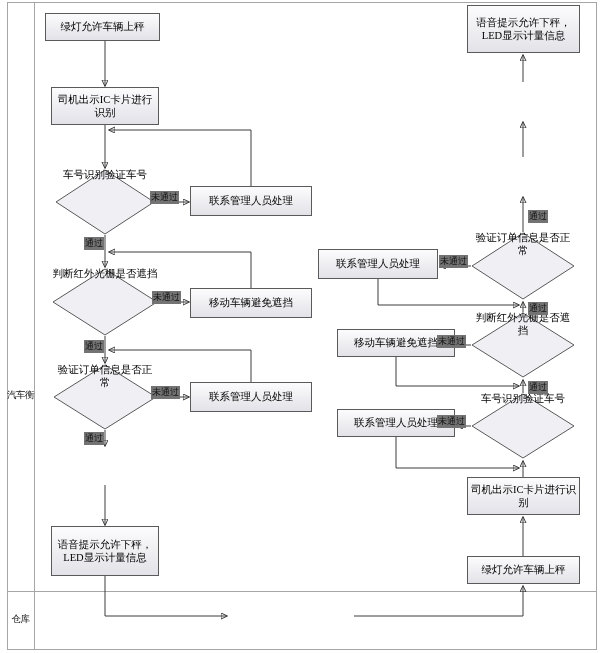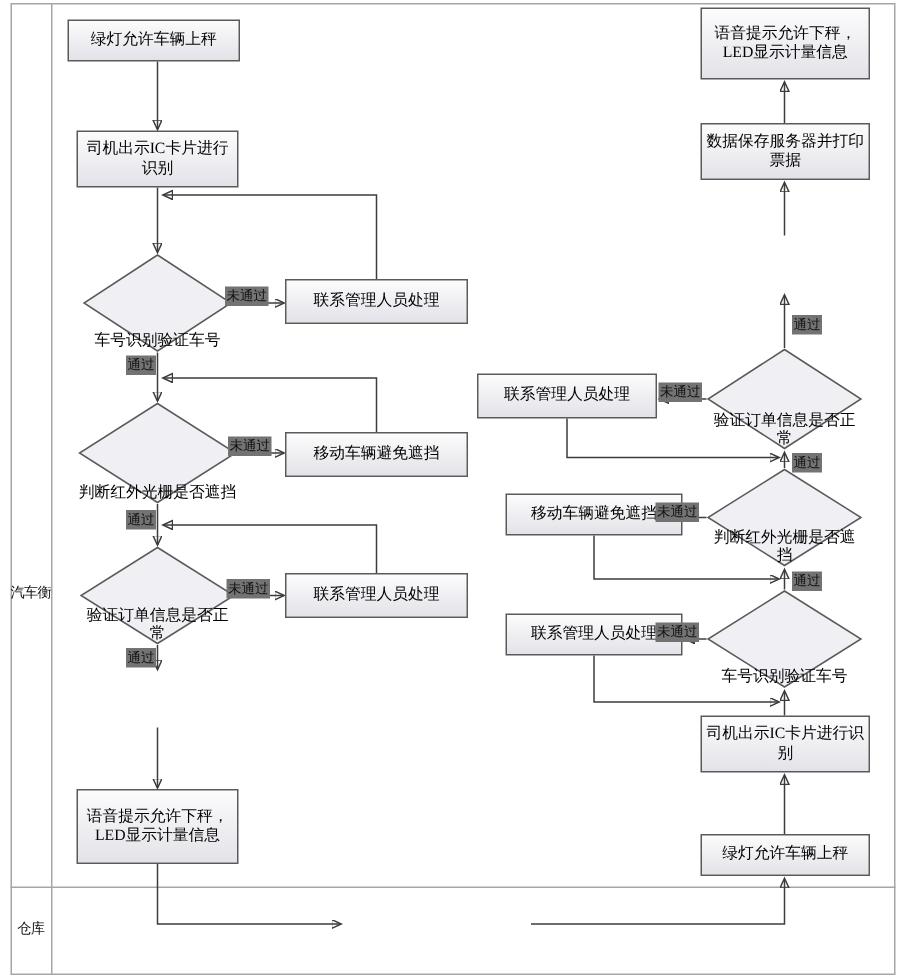--- a/index.html
+++ b/index.html
@@ -13,21 +13,21 @@
   .hline { position:absolute; height:0; border-top:1px solid #a6a6a6; }
   .lane-label { position:absolute; font-size:9.5px; text-align:center; color:#111; letter-spacing:-0.5px; }
   .edges { position:absolute; left:0; top:0; width:600px; height:653px; }
   .edges path { fill:none; stroke:#3c3c3c; stroke-width:1; }
   .node {
     position:absolute; border:1px solid #5a5a5a;
     background:linear-gradient(180deg,#fcfcfd 0%,#e2e2e8 100%);
     display:flex; align-items:center; justify-content:center;
     text-align:center; font-size:10.5px; line-height:1.25; padding:1px 3px;
   }
-  .diamond { position:absolute; display:flex; align-items:flex-end; justify-content:center; text-align:center; }
+  .diamond { position:absolute; display:flex; align-items:flex-start; justify-content:center; text-align:center; }
   .diamond svg { position:absolute; left:0; top:0; width:100%; height:100%; }
   .diamond polygon { fill:#efeff4; stroke:#5a5a5a; stroke-width:1; vector-effect:non-scaling-stroke; }
   .dlabel { position:relative; font-size:10.5px; line-height:1.2; z-index:1; }
   .edge-label { position:absolute; font-size:9px; background:#737373; padding:0 1px; color:#111; z-index:2; white-space:nowrap; }
 </style>
 </head>
 <body>
 
 <div class="canvas">
 
@@ -102,21 +102,20 @@
       <polygon points="52,1 103,33 52,65 1,33"></polygon>
     </svg>
     <span class="dlabel">验证订单信息是否正常</span>
   </div>
   <div class="node" style="left:190px;top:382px;width:122px;height:30px">联系管理人员处理</div>
 
   <div class="node" style="left:51px;top:526px;width:108px;height:50px">语音提示允许下秤，LED显示计量信息</div>
 
 
   <div class="node" style="left:467px;top:5px;width:113px;height:48px">语音提示允许下秤，LED显示计量信息</div>
-  <div class="node" style="left:467px;top:82px;width:113px;height:38px">数据保存服务器并打印票据</div>
 
   <div class="diamond" style="left:471px;top:232px;width:104px;height:68px">
     <svg viewBox="0 0 104 68" preserveAspectRatio="none">
       <polygon points="52,1 103,34 52,67 1,34"></polygon>
     </svg>
     <span class="dlabel">验证订单信息是否正常</span>
   </div>
   <div class="node" style="left:318px;top:249px;width:120px;height:30px">联系管理人员处理</div>
 
   <div class="diamond" style="left:471px;top:312px;width:104px;height:66px">

